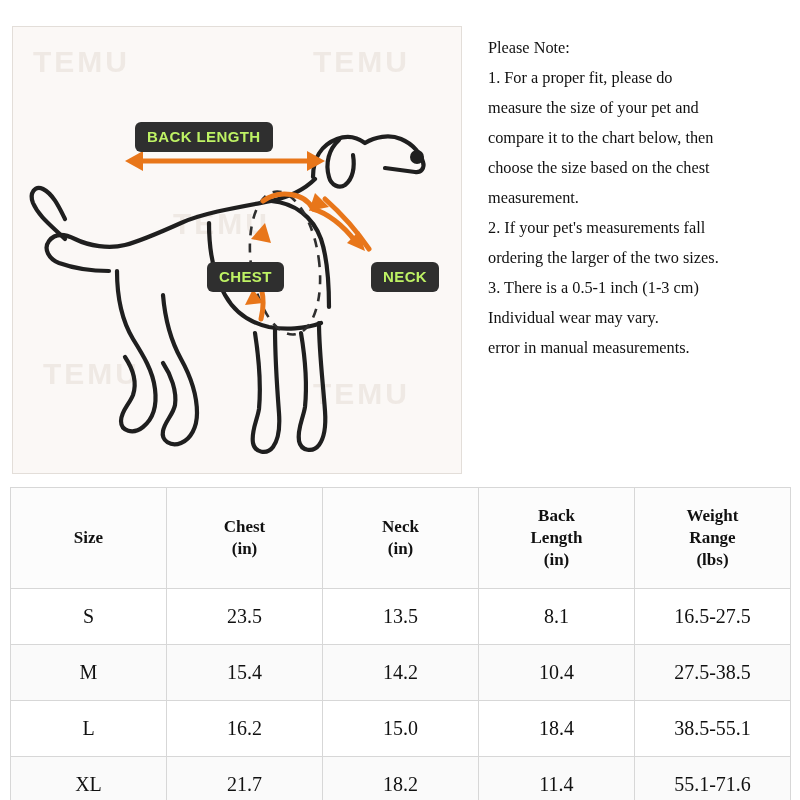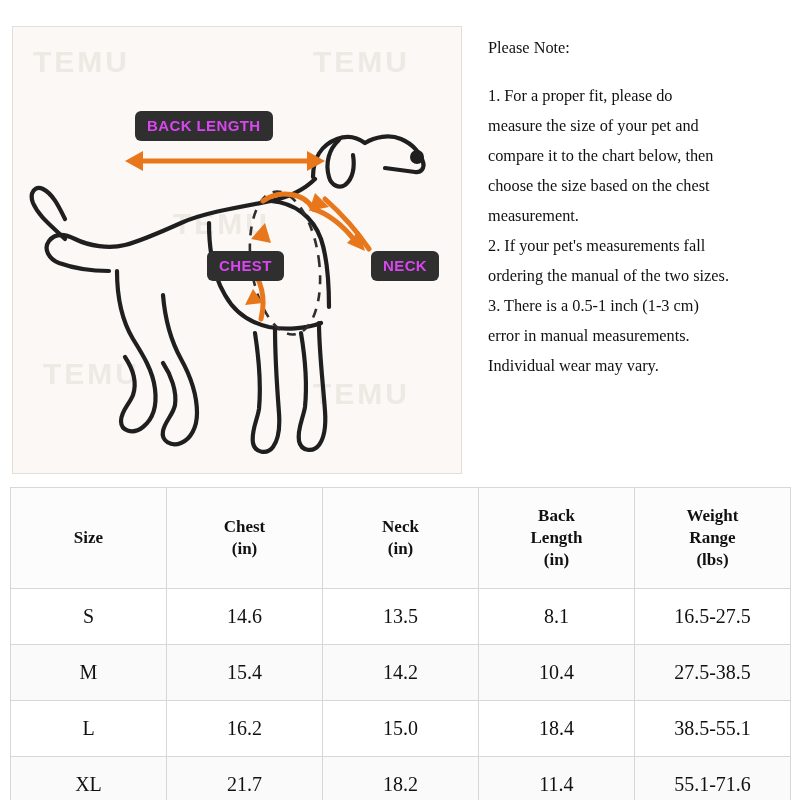--- a/index.html
+++ b/index.html
@@ -58,47 +58,48 @@
   .wm5 { top: 350px; left: 300px; }
 
   .diagram-svg {
     position: absolute;
     left: 0; top: 0;
   }
 
   .tag {
     position: absolute;
     background: #2f2f2f;
-    color: #d946ef;
+    color: #bef264;
     font-weight: 700;
     font-size: 15px;
     letter-spacing: .4px;
     padding: 7px 12px 8px 12px;
     border-radius: 6px;
     white-space: nowrap;
     line-height: 1;
+    margin-top: 11px;
   }
   .tag-back  { left: 122px; top: 84px; }
   .tag-chest { left: 194px; top: 224px; }
   .tag-neck  { left: 358px; top: 224px; }
 
   
   .notes {
     flex: 1 1 auto;
     padding: 8px 4px 0 26px;
     box-sizing: border-box;
   }
   .notes p {
     margin: 0 0 2px 0;
     font-size: 16.3px;
     line-height: 1.72;
     color: #111111;
     font-family: "Liberation Serif", serif;
   }
-  .notes p.head { margin-bottom: 20px; }
+  .notes p.head { margin-bottom: 2px; }
 
   
   .table-wrap {
     position: absolute;
     left: 10px;
     top: 487px;
     width: 780px;
   }
   table {
     width: 780px;
@@ -223,24 +224,24 @@
     </div>
 
     <div class="notes">
       <p class="head">Please Note:</p>
       <p>1. For a proper fit, please do</p>
       <p>measure the size of your pet and</p>
       <p>compare it to the chart below, then</p>
       <p>choose the size based on the chest</p>
       <p>measurement.</p>
       <p>2. If your pet's measurements fall</p>
-      <p>ordering the manual of the two sizes.</p>
+      <p>ordering the larger of the two sizes.</p>
       <p>3. There is a 0.5-1 inch (1-3 cm)</p>
+      <p>Individual wear may vary.</p>
       <p>error in manual measurements.</p>
-      <p>Individual wear may vary.</p>
     </div>
   </div>
 
   <div class="table-wrap">
     <table>
       <colgroup>
         <col class="c0">
           <col class="c1">
           <col class="c2">
           <col class="c3">
@@ -267,21 +268,21 @@
           <th>
             <span class="hdr-l1">Weight</span>
             <span class="hdr-l2">Range</span>
             <span class="hdr-l3">(lbs)</span>
           </th>
         </tr>
       </thead>
       <tbody>
         <tr>
           <td>S</td>
-          <td>14.6</td>
+          <td>23.5</td>
           <td>13.5</td>
           <td>8.1</td>
           <td>16.5-27.5</td>
         </tr>
         <tr>
           <td>M</td>
           <td>15.4</td>
           <td>14.2</td>
           <td>10.4</td>
           <td>27.5-38.5</td>

